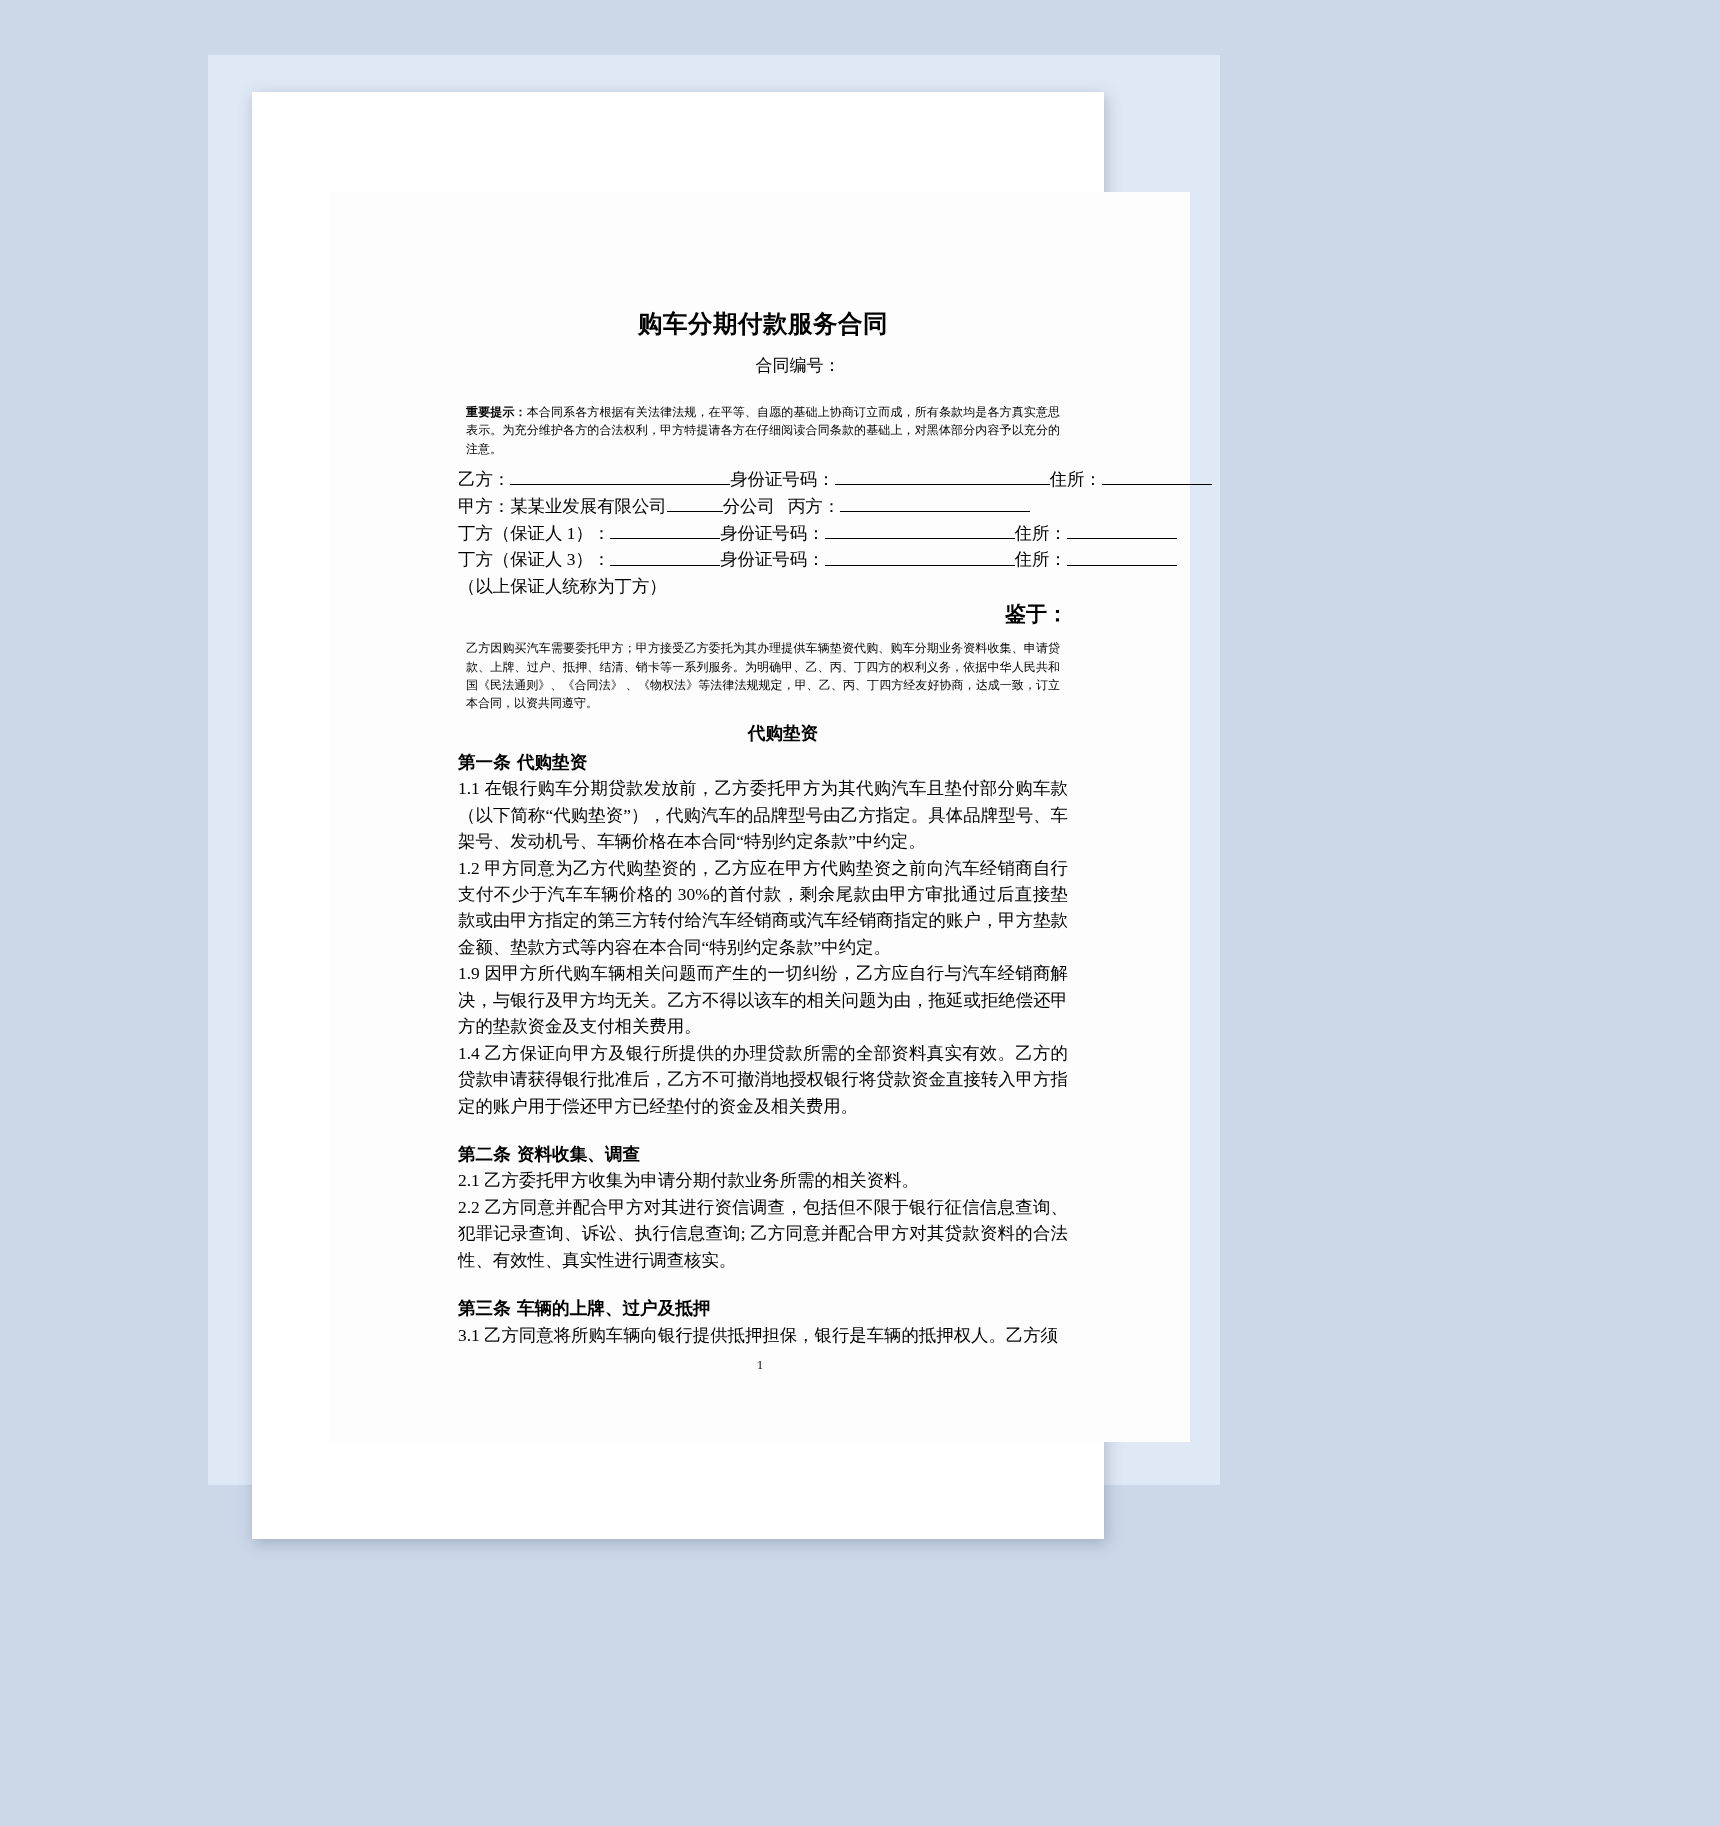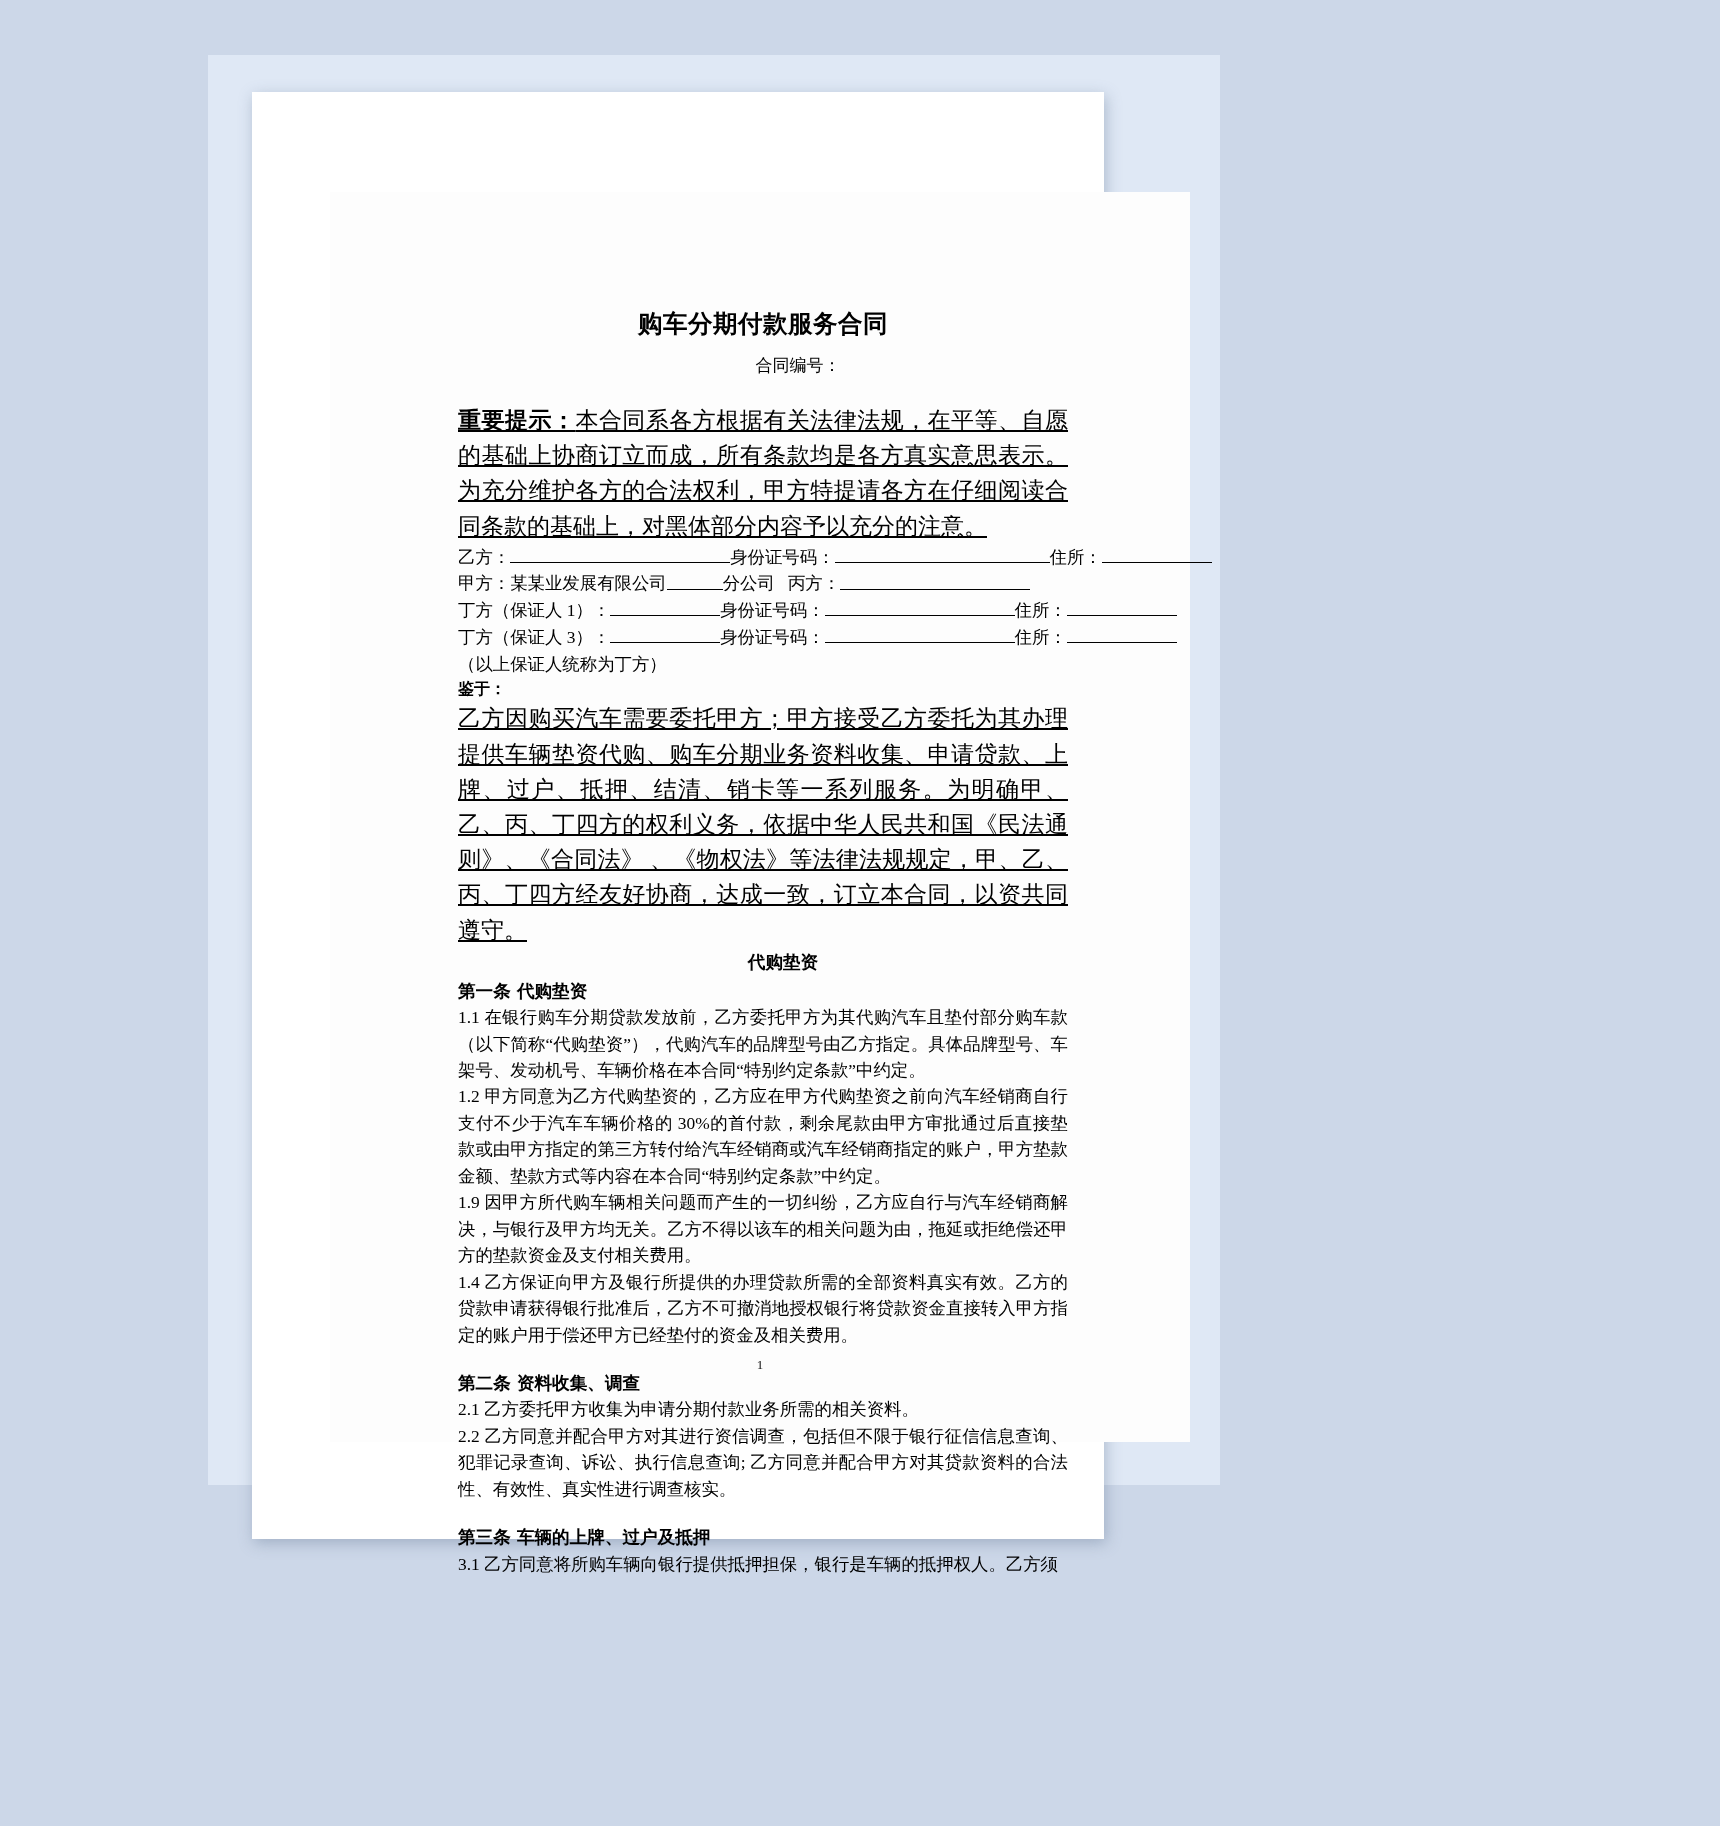--- a/index.html
+++ b/index.html
@@ -65,26 +65,25 @@
   }
 
   .contract-no {
     text-align: center;
     font-size: 17px;
     margin: 0 0 26px 0;
     padding-left: 70px;
   }
 
   p.para {
-    font-size: 23px;
+    font-size: 12px;
     line-height: 1.53;
-    margin: 0;
+    margin: 8px;
     text-align: justify;
     text-justify: inter-ideograph;
-    text-decoration: underline;
   }
 
   .notice {
     margin-bottom: 22px;
   }
   .notice .lead {
     font-weight: bold;
     font-family: "DejaVu Sans", "Liberation Sans", sans-serif;
   }
 
@@ -108,24 +107,25 @@
   .b-xl  { width: 190px; }
   .b-xxl { width: 215px; }
   .b-yi  { width: 220px; }
 
   .note-line {
     font-size: 17.4px;
     line-height: 1.52;
   }
 
   .whereas-label {
-    font-size: 16px;
-    line-height: 1.52;
-    font-weight: bold;
-    font-family: "DejaVu Sans", "Liberation Sans", sans-serif;
+    font-size: 21px;
+    line-height: 1.52;
+    font-weight: bold;
+    font-family: "DejaVu Sans", "Liberation Sans", sans-serif;
+    text-align: right;
   }
 
   .recital {
     margin-bottom: 0;
   }
 
   .section-center {
     text-align: center;
     font-size: 17.6px;
     font-weight: bold;

